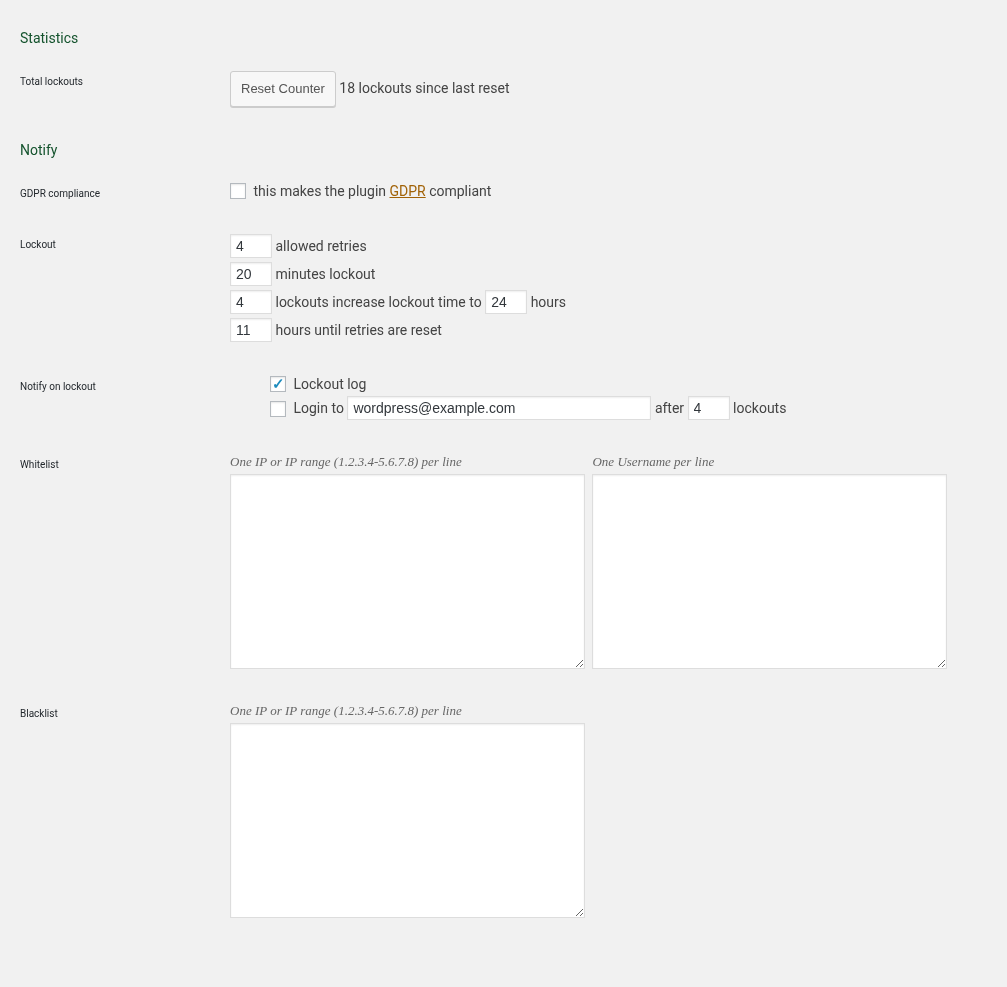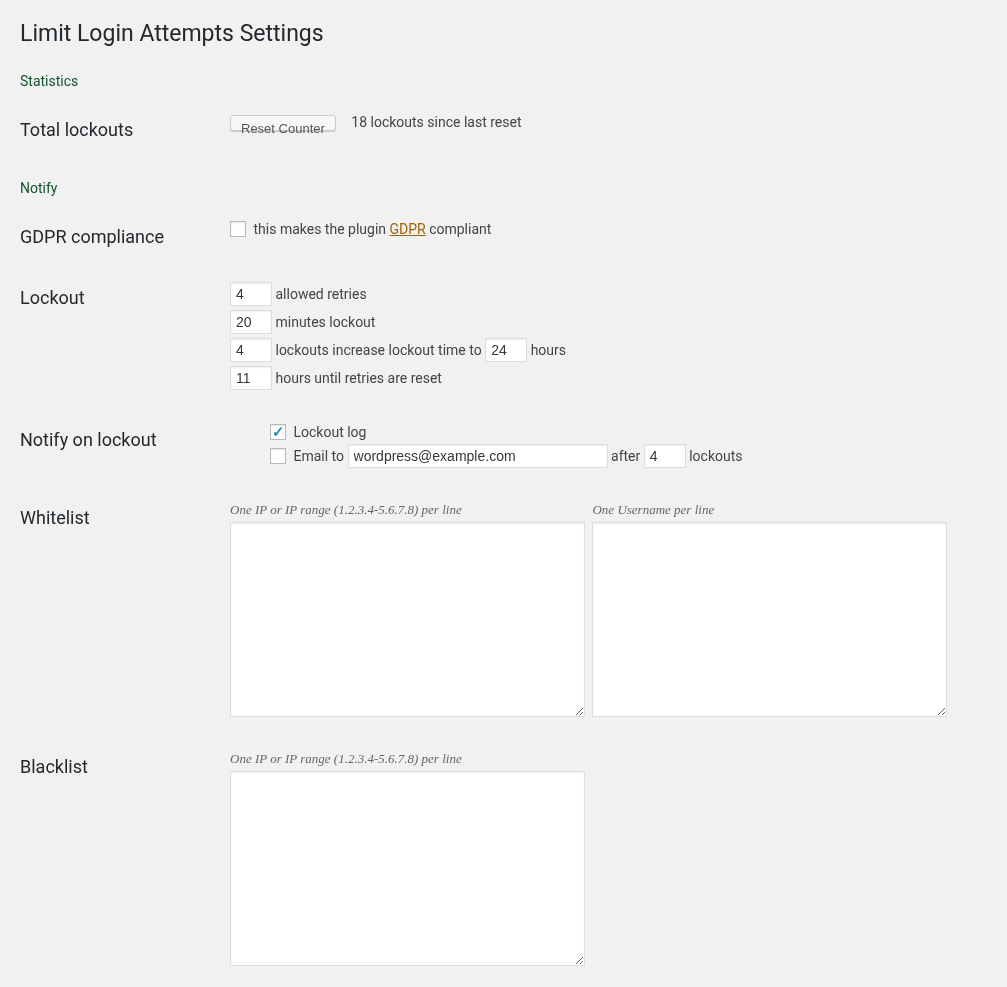--- a/index.html
+++ b/index.html
@@ -31,54 +31,54 @@
       border-collapse: collapse;
       width: 100%;
     }
     table.form-table th {
       vertical-align: top;
       text-align: left;
       padding: 20px 10px 20px 0;
       width: 200px;
       font-weight: 400;
       color: #23282d;
-      font-size: 18px;
+      font-size: 10px;
     }
     table.form-table td {
       vertical-align: top;
       padding: 15px 10px;
       font-size: 14px;
       color: #444;
     }
     .button {
       display: inline-block;
       font-size: 13px;
       line-height: 26px;
-      height: 16px;
+      height: 36px;
       padding: 0 10px 1px;
       background: #f7f7f7;
       border: 1px solid #ccc;
       border-radius: 3px;
       color: #555;
       cursor: pointer;
       vertical-align: middle;
       box-shadow: 0 1px 0 #ccc;
     }
     input[type="text"] {
       padding: 3px 5px;
       border: 1px solid #ddd;
       box-shadow: inset 0 1px 2px rgba(0,0,0,0.07);
       background: #fff;
       color: #32373c;
       font-size: 14px;
       line-height: 1.2;
       height: 24px;
     }
     input.small { width: 42px; }
-    input.email { width: 260px; }
+    input.email { width: 304px; }
     textarea {
       width: 355px;
       height: 195px;
       border: 1px solid #ddd;
       box-shadow: inset 0 1px 2px rgba(0,0,0,0.07);
       background: #fff;
       resize: both;
       font-family: inherit;
       font-size: 14px;
       padding: 4px;
@@ -102,28 +102,27 @@
       left: 1px;
       top: -2px;
       color: #1e8cbe;
       font-size: 15px;
       font-weight: bold;
     }
     a { color: #a16207; text-decoration: underline; }
     .col { display: inline-block; vertical-align: top; margin-right: 4px; font-family: Liberation Serif, serif; }
     .hint { font-style: italic; color: #666; font-size: 13px; display: block; margin-bottom: 4px; }
     .lockout-row { margin-bottom: 4px; }
-    .stat-text { margin-left: 12px; }
+    .stat-text { margin-left: 0; }
     .notify-row { margin-bottom: 4px; padding-left: 40px; }
   </style>
 </head>
 <body>
 
 <div class="wrap">
-  <h1>Limit Login Attempts Settings</h1>
 
   <h3>Statistics</h3>
   <table class="form-table">
     <tbody>
         <tr>
       <th>Total lockouts</th>
       <td>
         <button class="button">Reset Counter</button>
         <span class="stat-text">18 lockouts since last reset</span>
       </td>
@@ -168,21 +167,21 @@
 
     <tr>
       <th>Notify on lockout</th>
       <td>
         <div class="notify-row">
           <input type="checkbox" checked="" style="">
           <span>Lockout log</span>
         </div>
         <div class="notify-row">
           <input type="checkbox" style="">
-          <span>Email to</span>
+          <span>Login to</span>
           <input type="text" class="email" value="wordpress@example.com" style="">
           <span>after</span>
           <input type="text" class="small" value="4" style="">
           <span>lockouts</span>
         </div>
       </td>
     </tr>
 
     <tr>
       <th>Whitelist</th>

